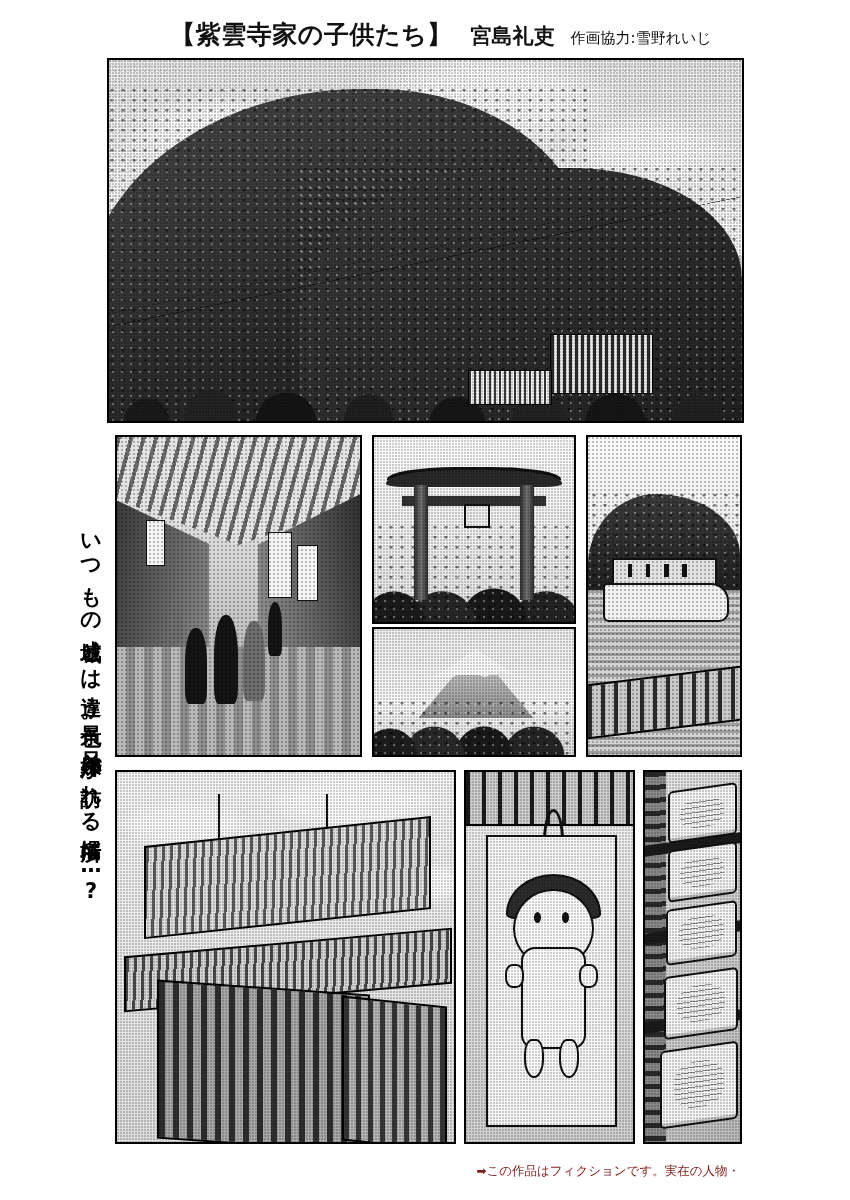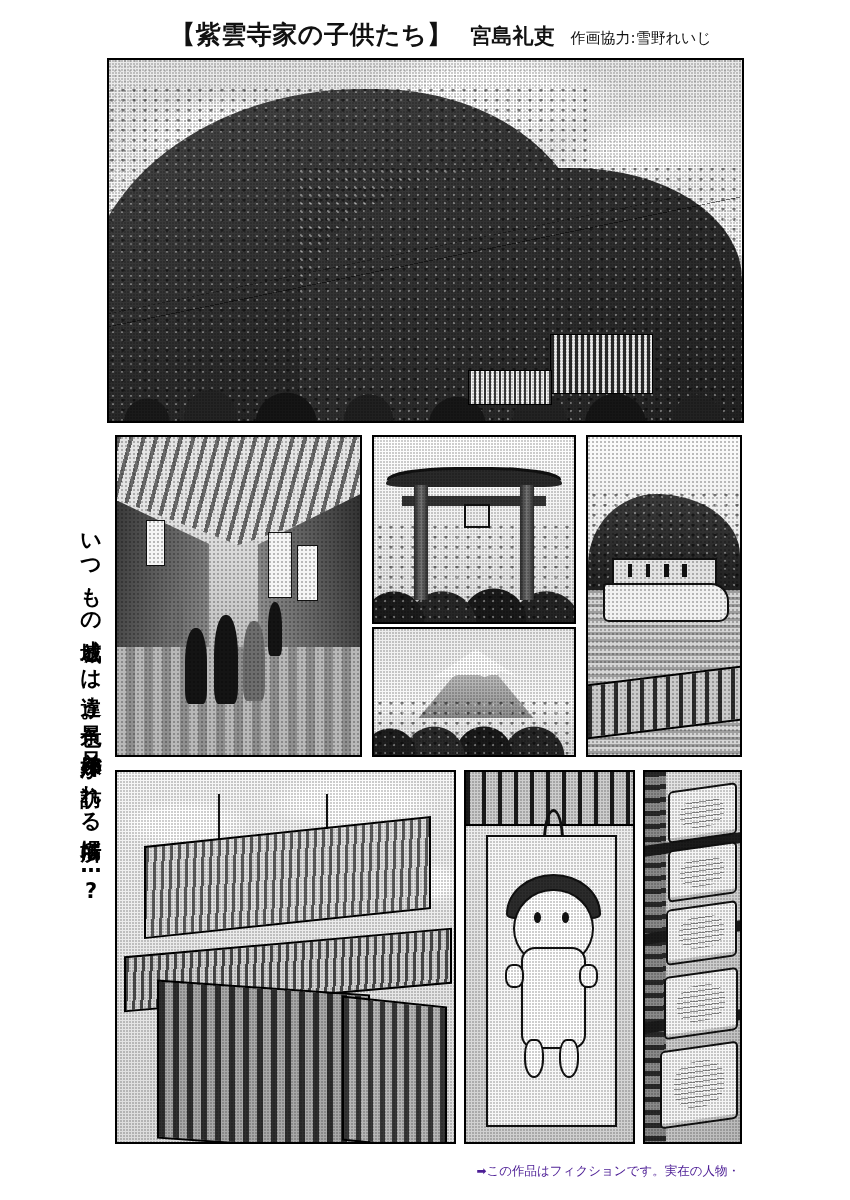--- a/index.html
+++ b/index.html
@@ -379,21 +379,21 @@
 
   
   .footer {
     position: absolute;
     right: 110px;
     bottom: 20px;
     text-align: left;
     font-family: "DejaVu Sans", sans-serif;
     font-size: 12.5px;
     line-height: 1.35;
-    color: #4c1d95;
+    color: #7f1d1d;
   }
   .footer .arrow { font-size: 12px; }
   .footer-line { white-space: nowrap; }
 </style>
 </head>
 <body>
 
 <div class="header">
   <span class="title-main">【紫雲寺家の子供たち】</span>
   <span class="author">宮島礼吏</span>

